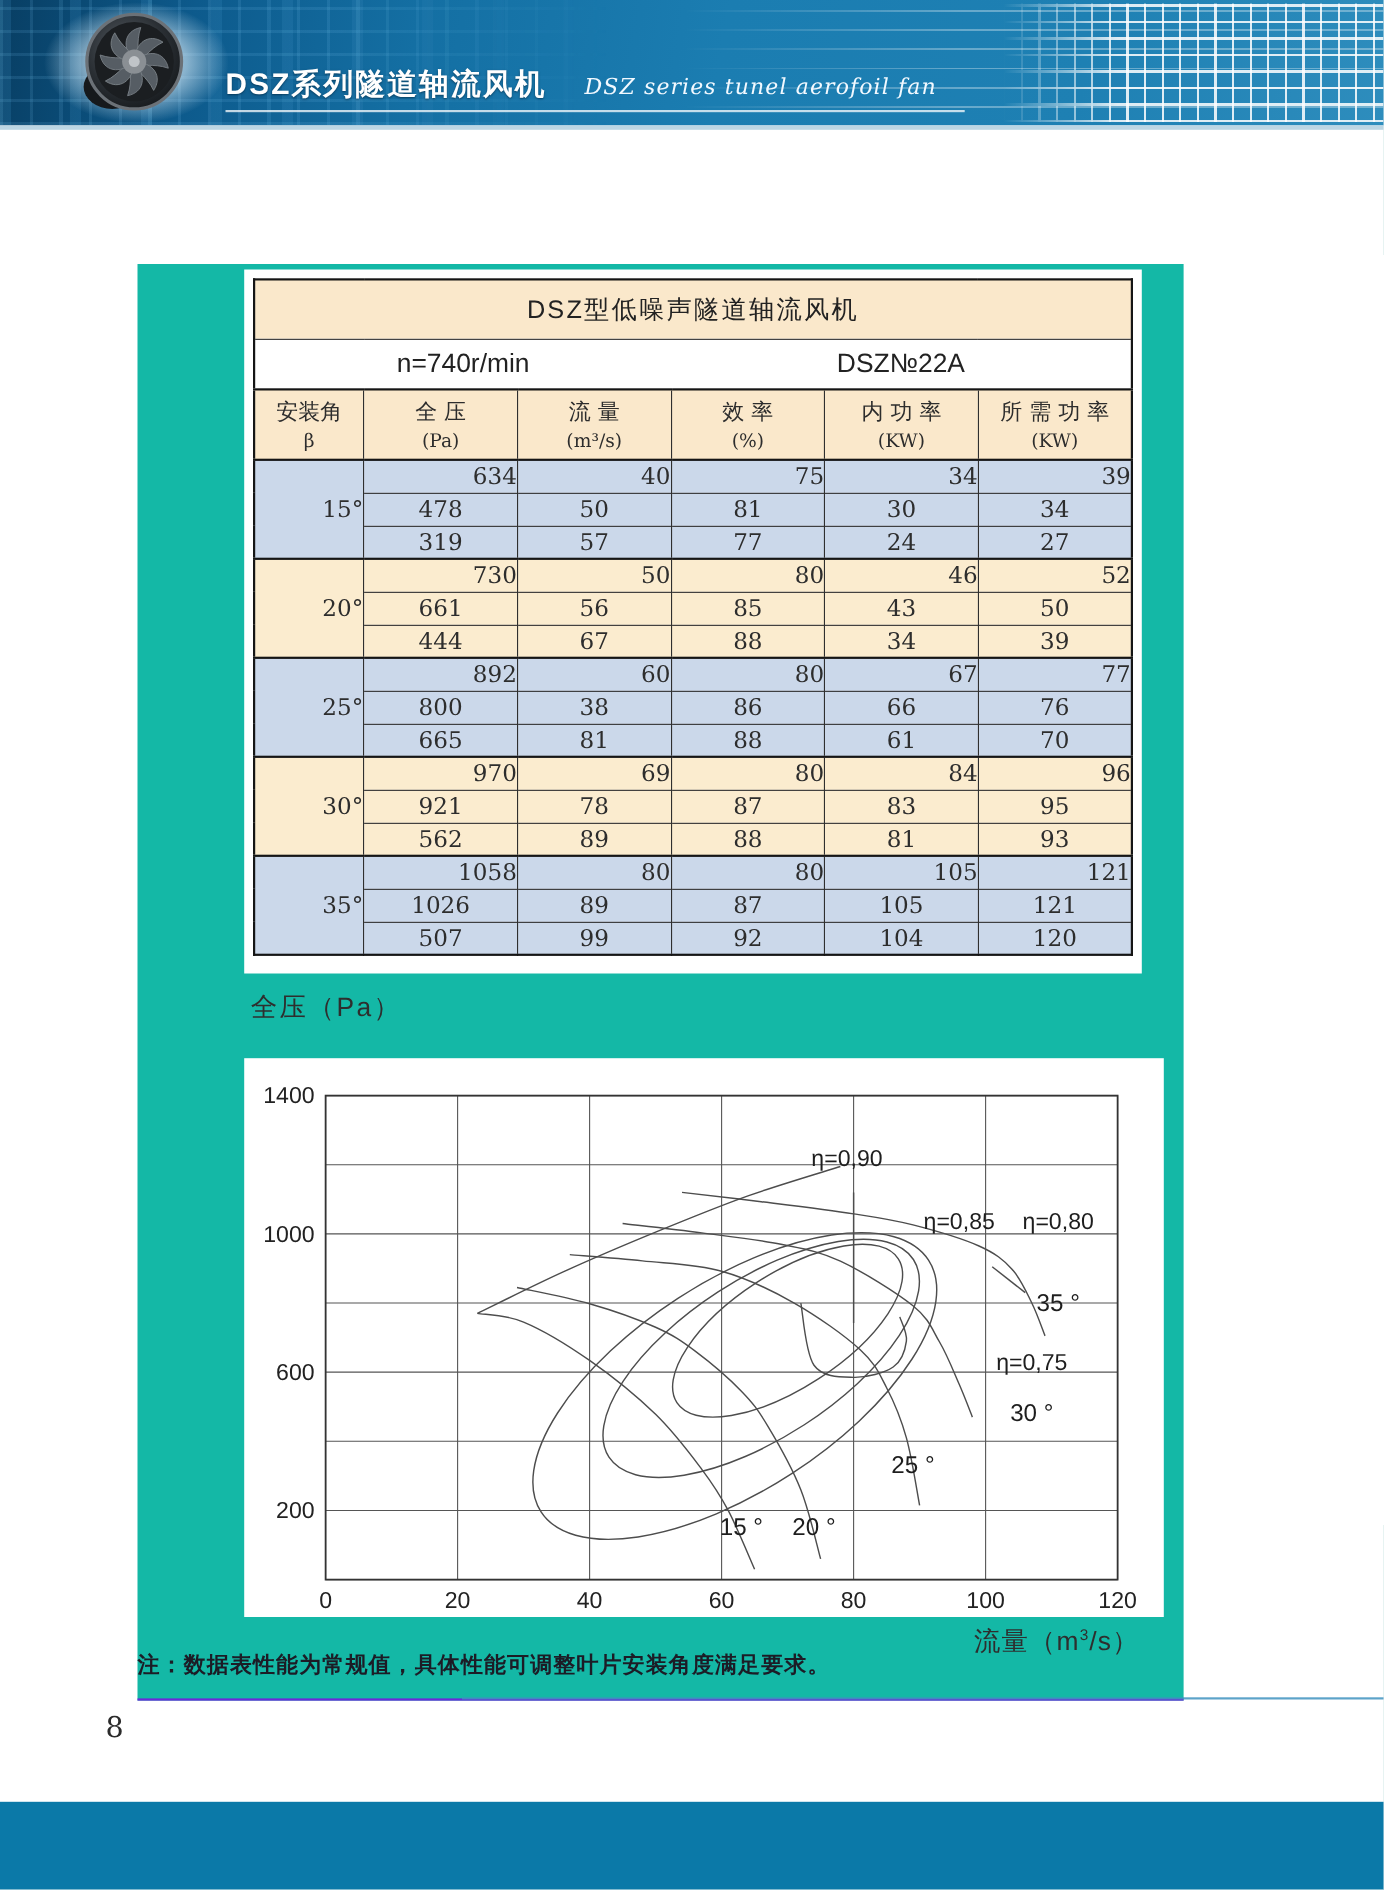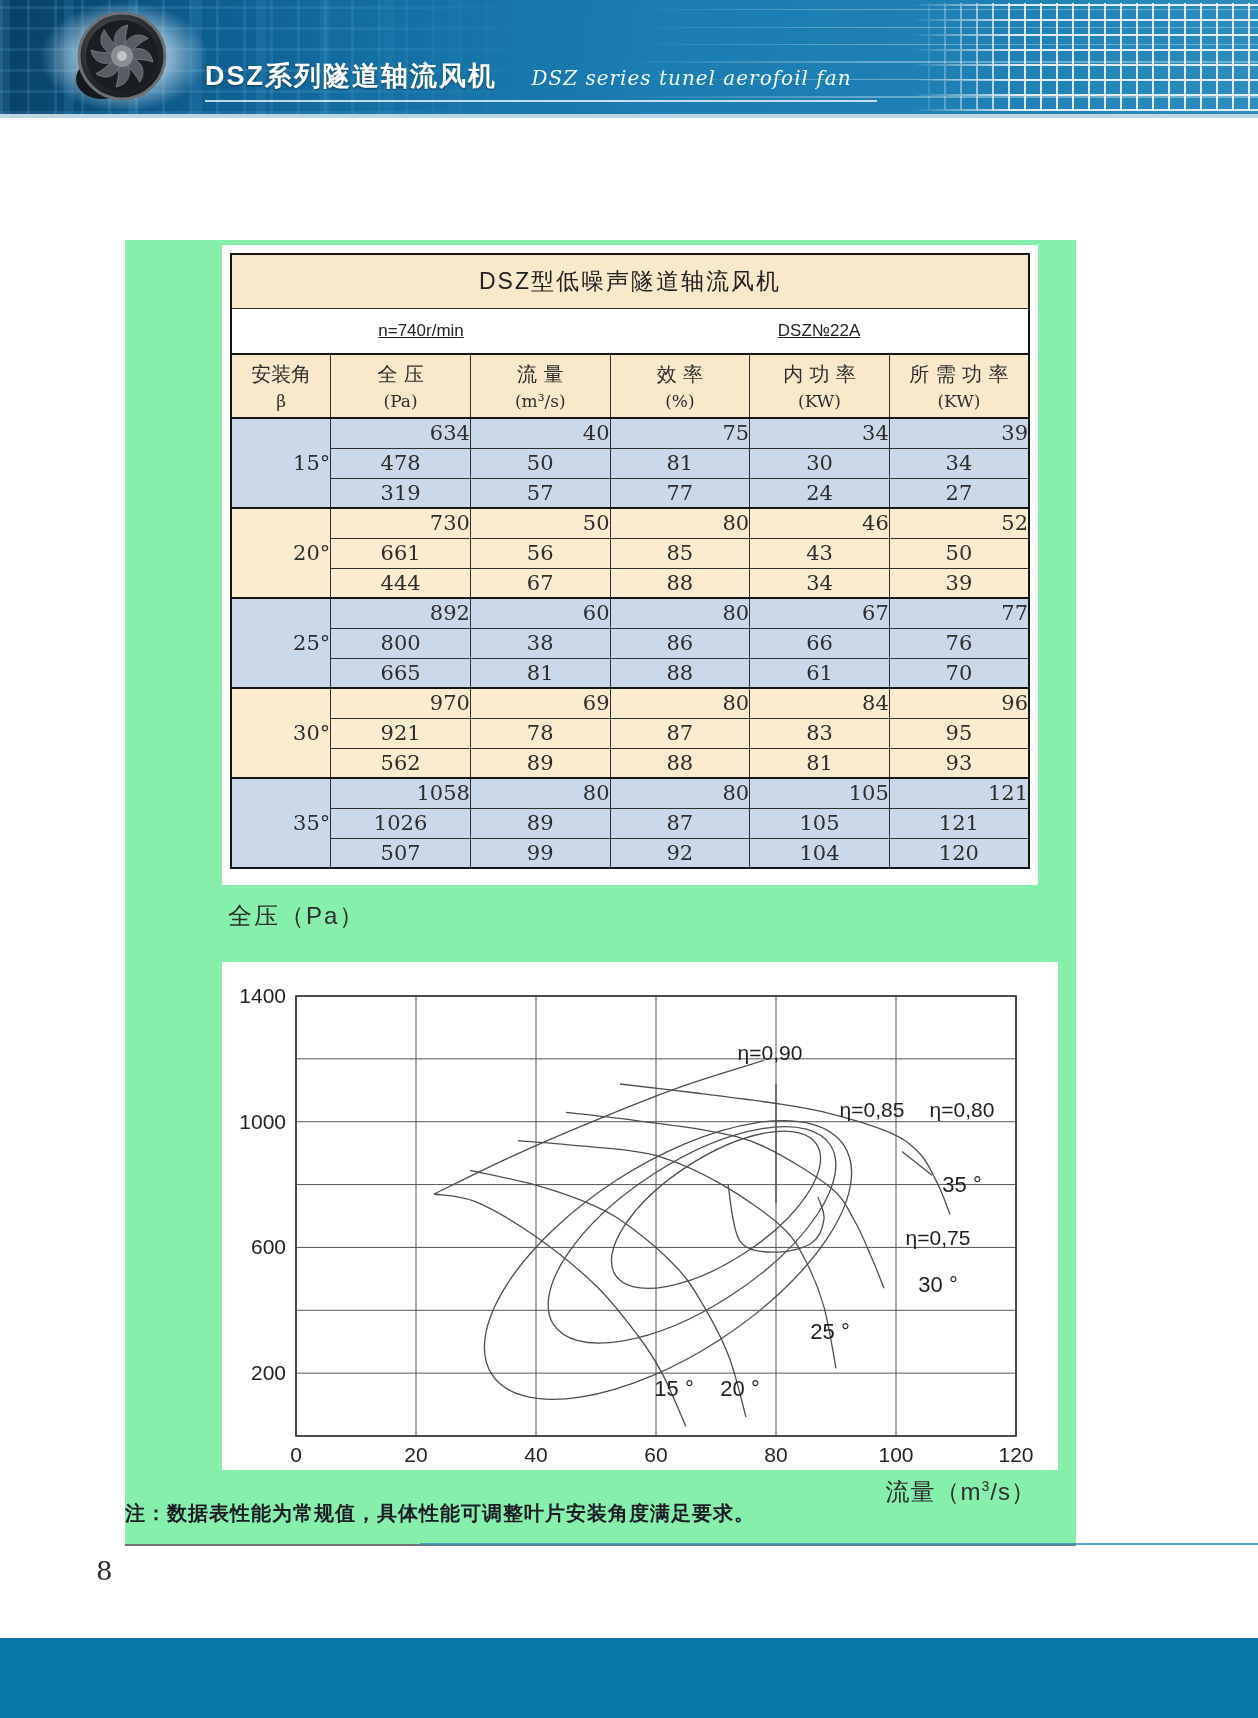--- a/index.html
+++ b/index.html
@@ -32,32 +32,32 @@
   .banner-title-cn { color:#ffffff; font-size:27px; font-weight:bold; letter-spacing:2px;
     text-shadow:0 1px 2px rgba(0,30,50,.6); }
   .banner-title-en { color:#f2f9ff; font-size:20px; font-style:italic; margin-left:30px;
     font-family:"DejaVu Serif", serif; letter-spacing:1px; }
   .banner-underline { position:absolute; left:205px; top:100px; width:672px; height:2px;
     background:rgba(255,255,255,.75); }
   .banner-edge { position:absolute; left:0; top:114px; width:1258px; height:4px; background:#bcd6e4; }
 
   
   .panel { position:absolute; left:125px; top:240px; width:951px; height:1306px;
-    background:#86efac; border-bottom:2px solid #737373; }
+    background:#14b8a6; border-bottom:2px solid #6d28d9; }
 
   
   .table-frame { position:absolute; left:97px; top:5px; width:816px; height:640px;
     background:#ffffff; padding:8px; }
   table.perf { width:800px; border-collapse:collapse; table-layout:fixed;
     font-family:"DejaVu Serif", serif; color:#2d2d2d; }
   table.perf td, table.perf th { border:1.5px solid #2f2f2f; text-align:center; vertical-align:middle; }
   tr.title-row td { height:54px; background:#fae8cb; font-family:"Liberation Sans",sans-serif;
     font-size:23px; letter-spacing:2px; color:#222; }
   tr.sub-row td { height:46px; background:#ffffff; font-family:"Liberation Sans",sans-serif;
-    font-size:17px; border-left:none; border-right:none; color:#222;text-decoration:underline; }
+    font-size:24px; border-left:none; border-right:none; color:#222; }
   tr.sub-row td:first-child { border-left:1.5px solid #2f2f2f; }
   tr.sub-row td:last-child { border-right:1.5px solid #2f2f2f; }
   tr.head-row th { height:64px; background:#fae8cb; font-weight:normal; font-size:20px;
     border-bottom:2.5px solid #151515; border-top:2.5px solid #151515; }
   .hl2 { font-size:17px; margin-top:3px; }
   tbody.data td { height:30px; font-size:21px; }
   tbody.data tr.group-start td { border-top:2.5px solid #151515;text-align:right; }
   td.angle-cell { font-size:21px;padding-left:16px; }
   tr.tone-blue td { background:#cbd8ea; }
   tr.tone-cream td { background:#fbeccf; }

